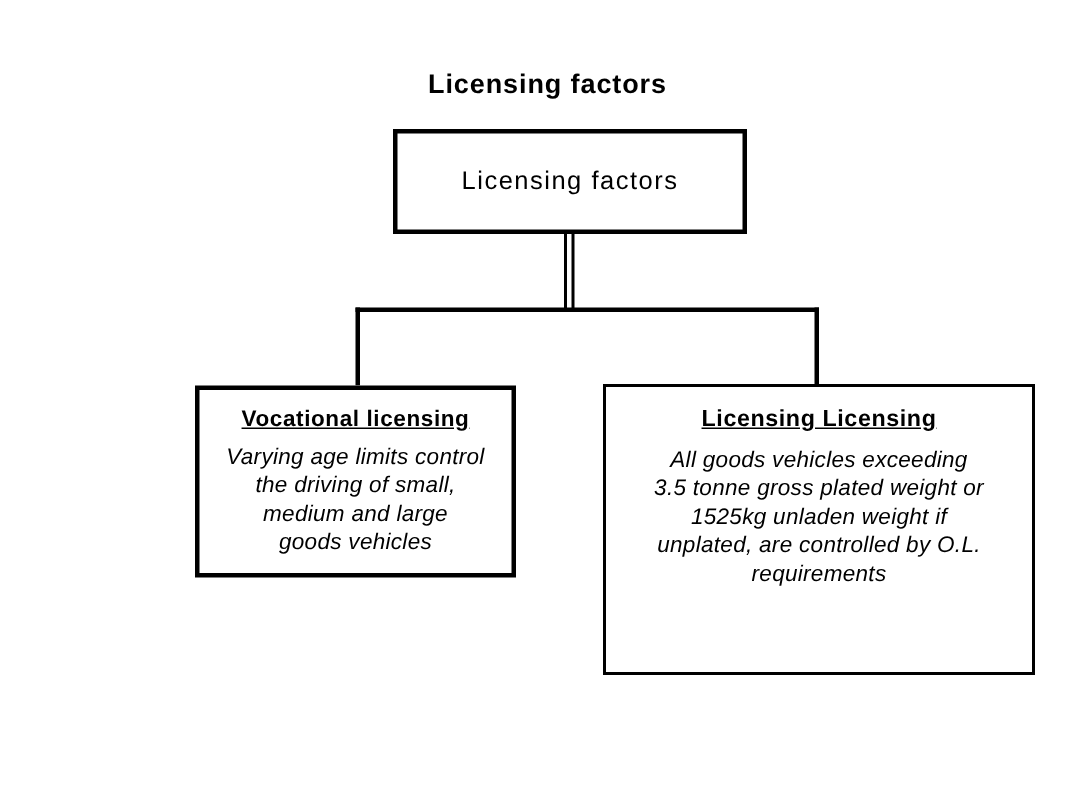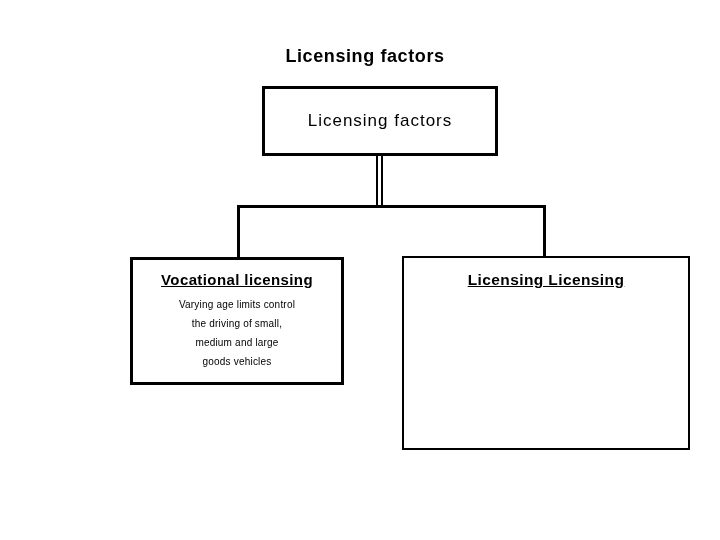--- a/index.html
+++ b/index.html
@@ -65,24 +65,25 @@
     text-decoration: underline;
     font-size: 15px;
     letter-spacing: 0.4px;
     margin-bottom: 7px;
   }
   .right-node .node-title {
     font-size: 15.5px;
     margin-bottom: 8px;
   }
   .node-body {
-    font-size: 10px;
+    font-size: 15px;
     line-height: 19px;
     letter-spacing: 0.2px;
     white-space: pre-line;
+    font-style: italic;
   }
   .conn {
     position: absolute;
     background: #000000;
   }
   .conn.double-v {
     left: 376px;
     top: 156px;
     width: 7px;
     height: 50px;
@@ -130,15 +131,20 @@
   <div class="node child left-node">
     <div class="node-title">Vocational licensing</div>
     <div class="node-body">Varying age limits control
 the driving of small,
 medium and large
 goods vehicles</div>
   </div>
 
   <div class="node child right-node">
     <div class="node-title">Licensing Licensing</div>
+    <div class="node-body">All goods vehicles exceeding
+3.5 tonne gross plated weight or
+1525kg unladen weight if
+unplated, are controlled by O.L.
+requirements</div>
   </div>
 
 </div>
 
 </body></html>

